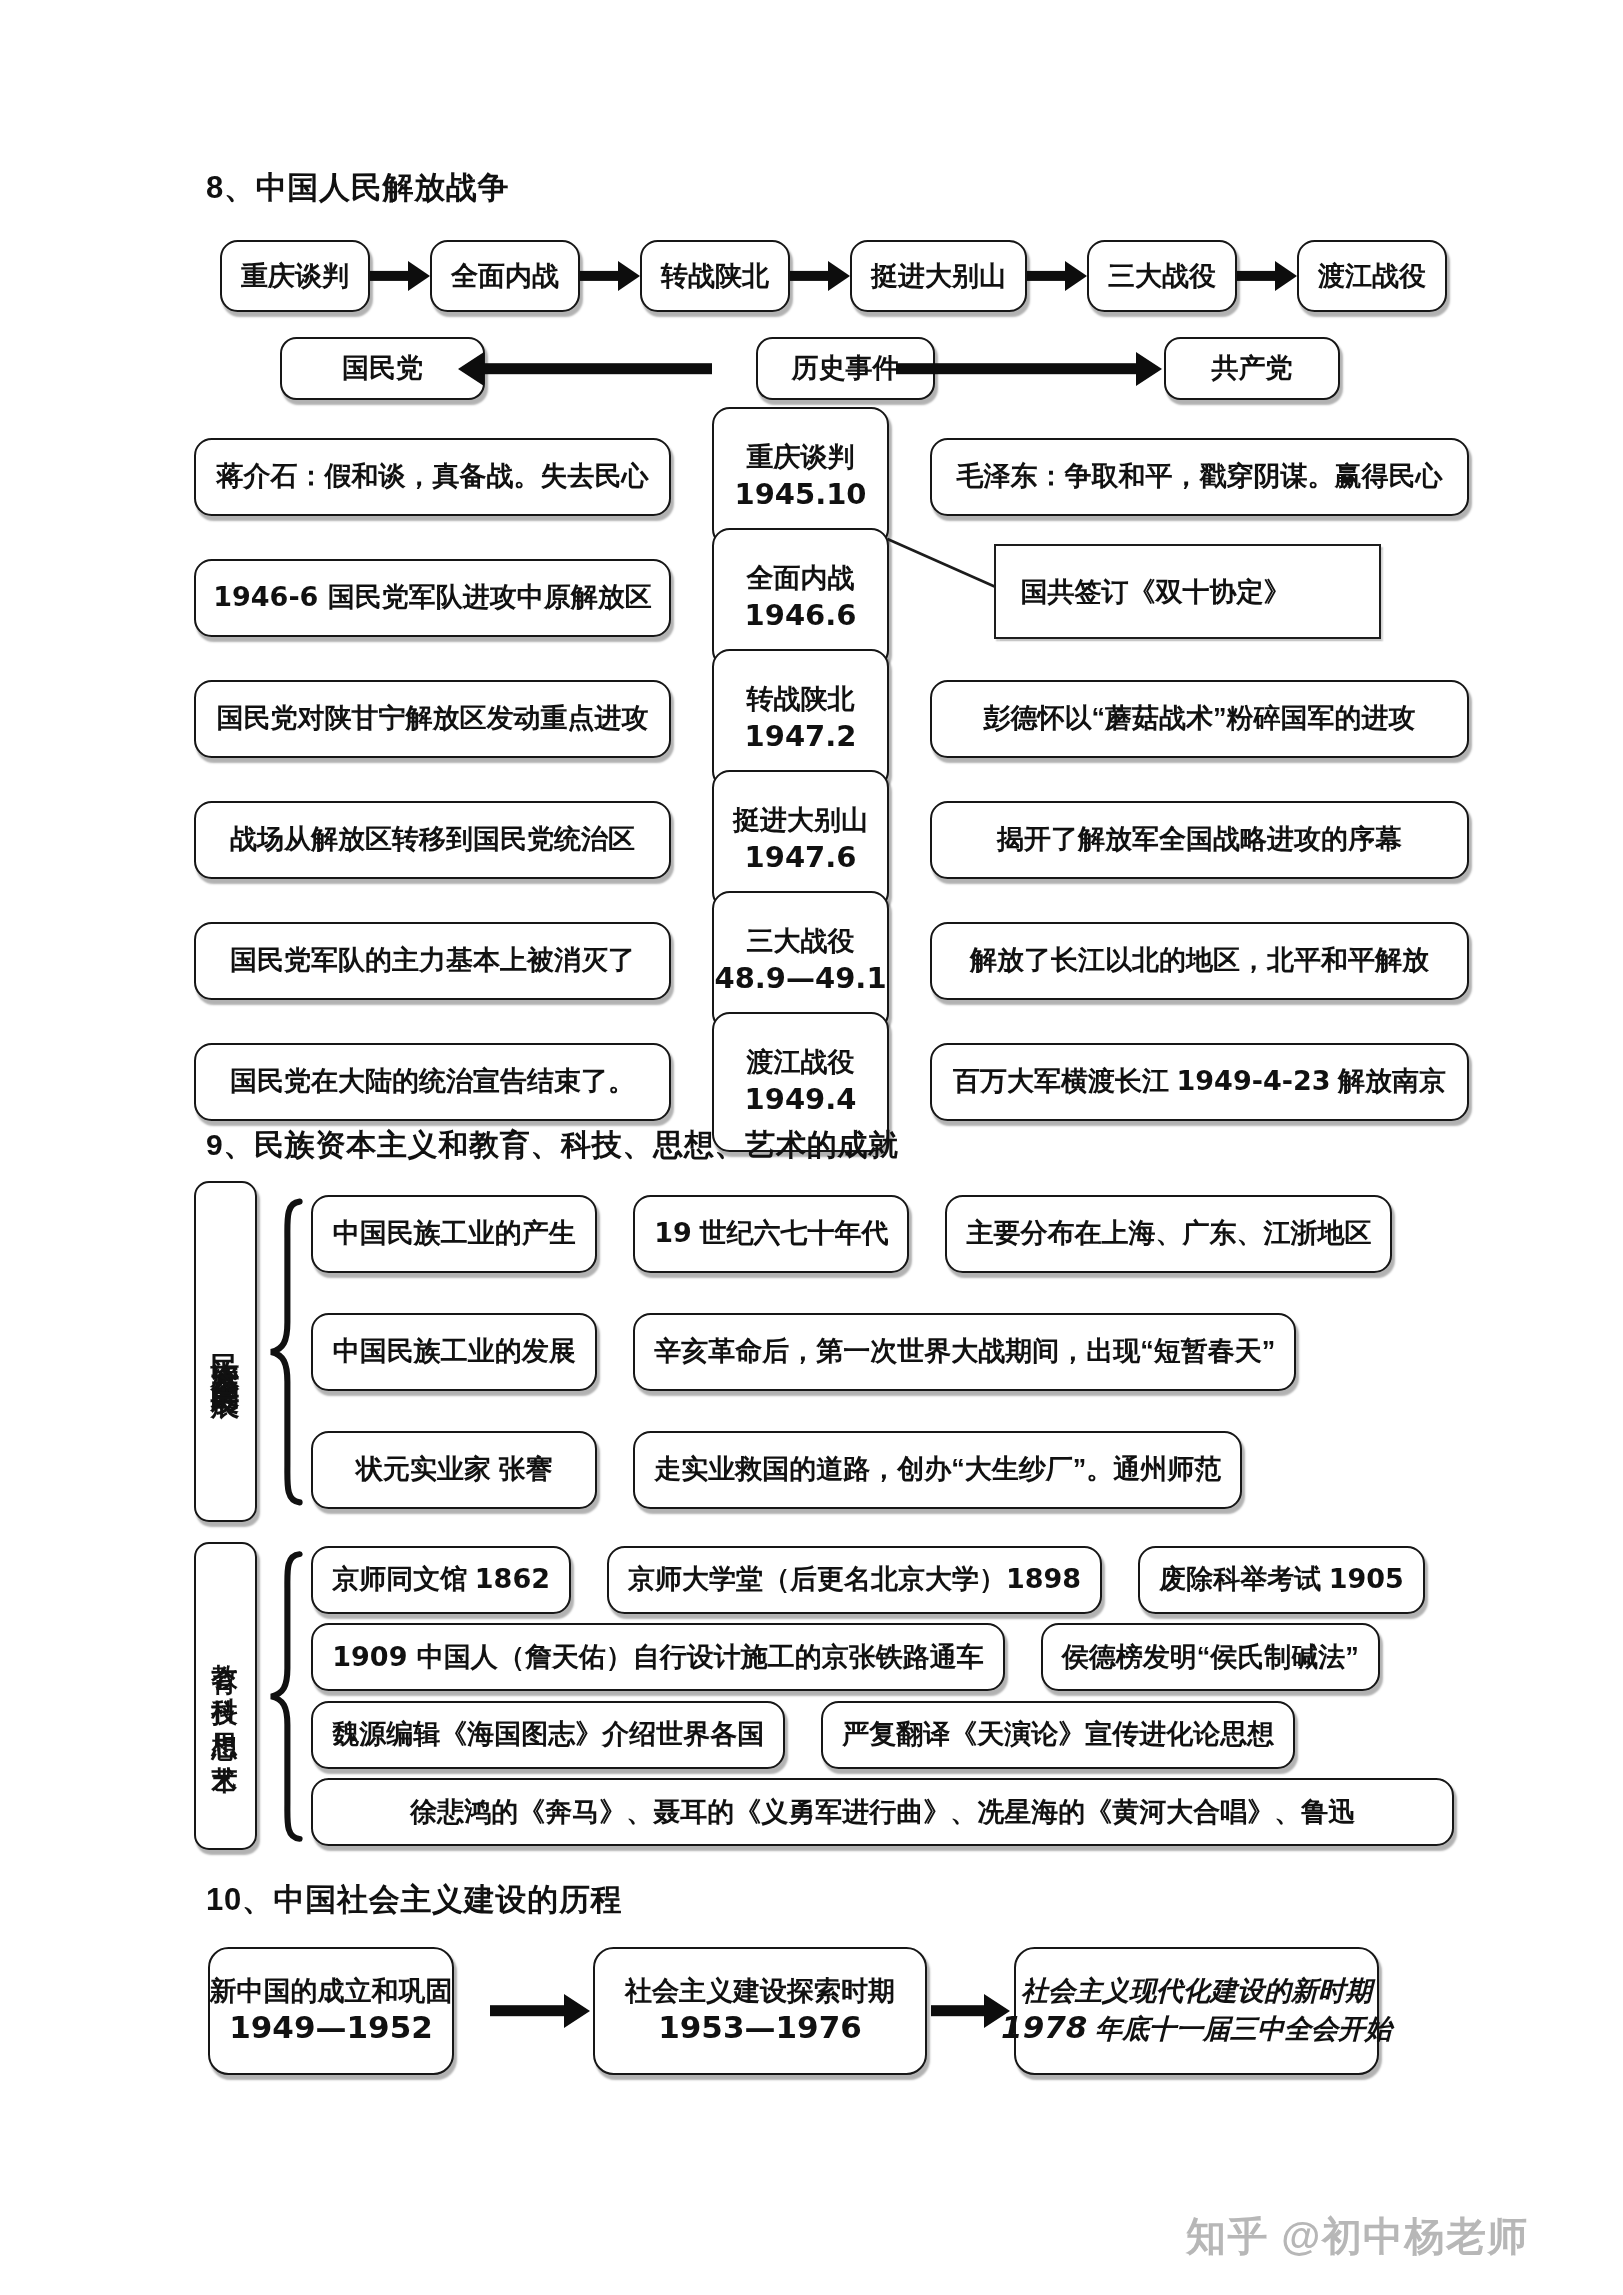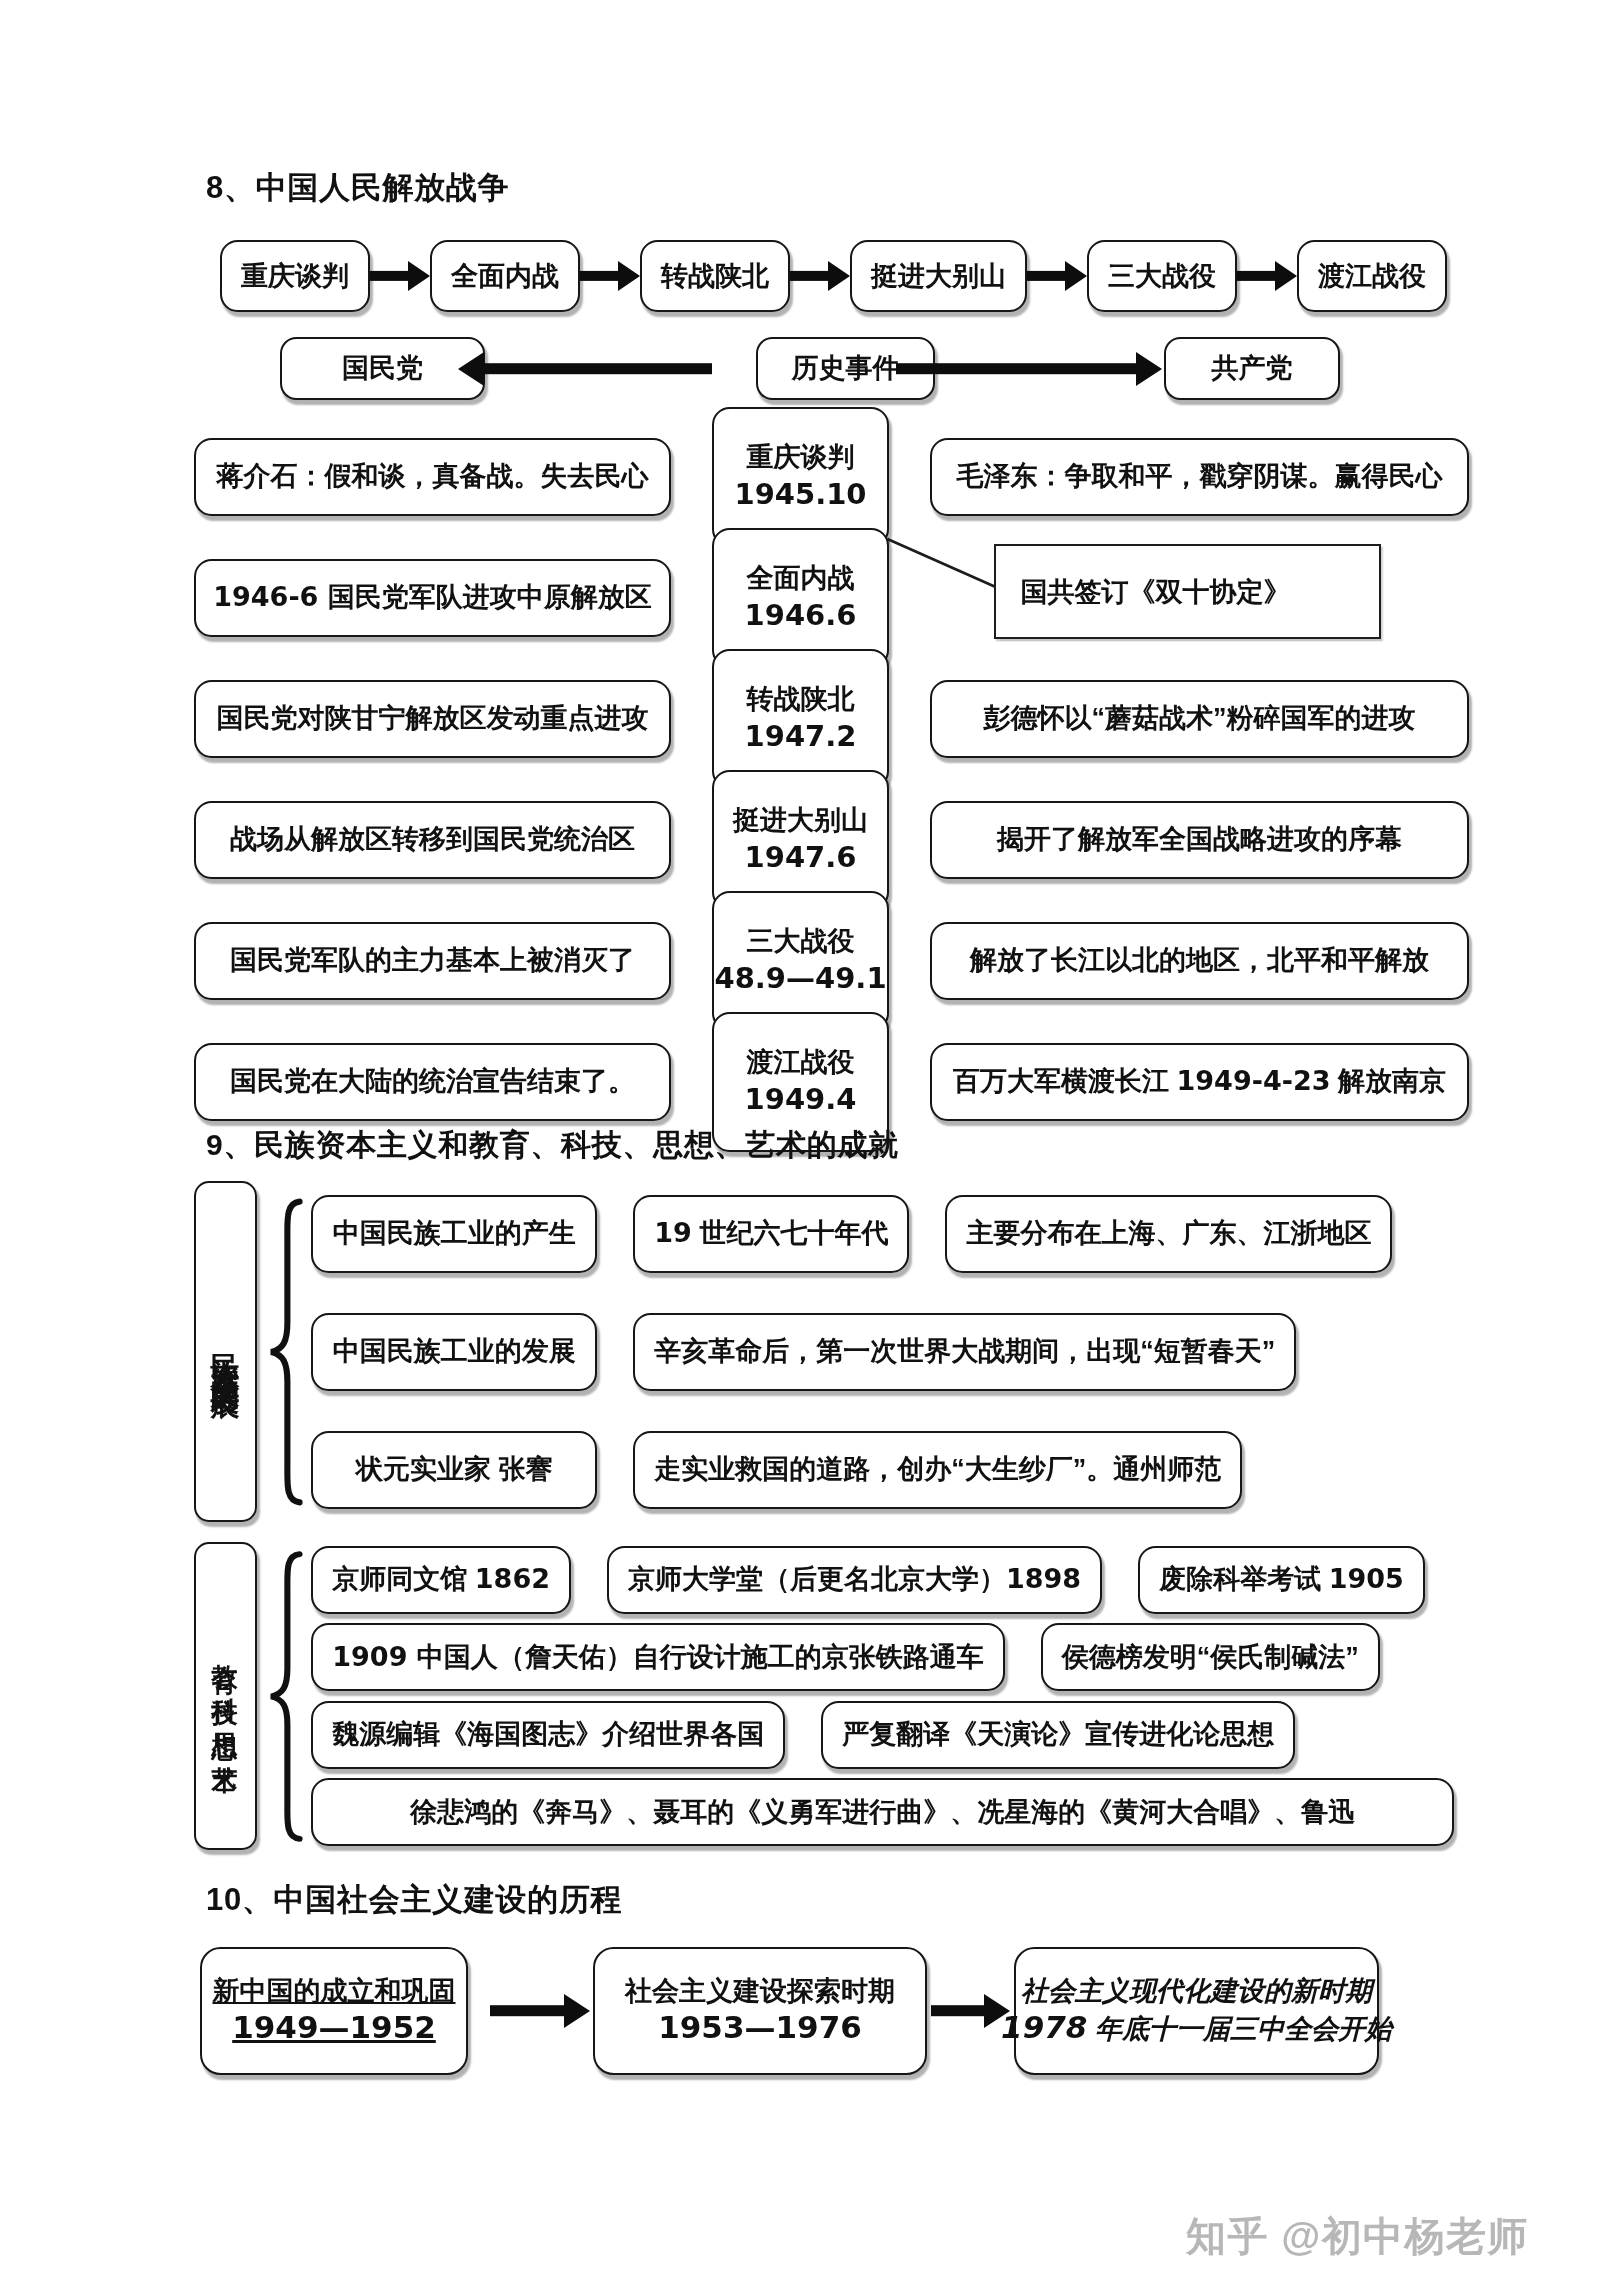--- a/index.html
+++ b/index.html
@@ -322,21 +322,21 @@
       <div class="row">
         <div class="bx grow">
             <span>徐悲鸿的《奔马》、聂耳的《义勇军进行曲》、冼星海的《黄河大合唱》、鲁迅</span>
           </div>
       </div>
     </div>
   </div>
 
   <h2 class="sec-title" style="left:190px; top:1863px;">10、中国社会主义建设的历程</h2>
 
-  <div class="bx bx10" style="left:200px; top:1947px; width:268px;text-decoration:underline;">
+  <div class="bx bx10" style="left:208px; top:1947px; width:246px;">
     <div>新中国的成立和巩固</div>
     <div class="l2"><span class="n">1949—1952</span><span class="rest"></span></div>
   </div>
   <div class="arr right" style="left:490px; width:100px; top:1993px;">
       <div class="bar"></div>
     </div>
   <div class="bx bx10" style="left:593px; top:1947px; width:334px;">
     <div>社会主义建设探索时期</div>
     <div class="l2"><span class="n">1953—1976</span><span class="rest"></span></div>
   </div>

